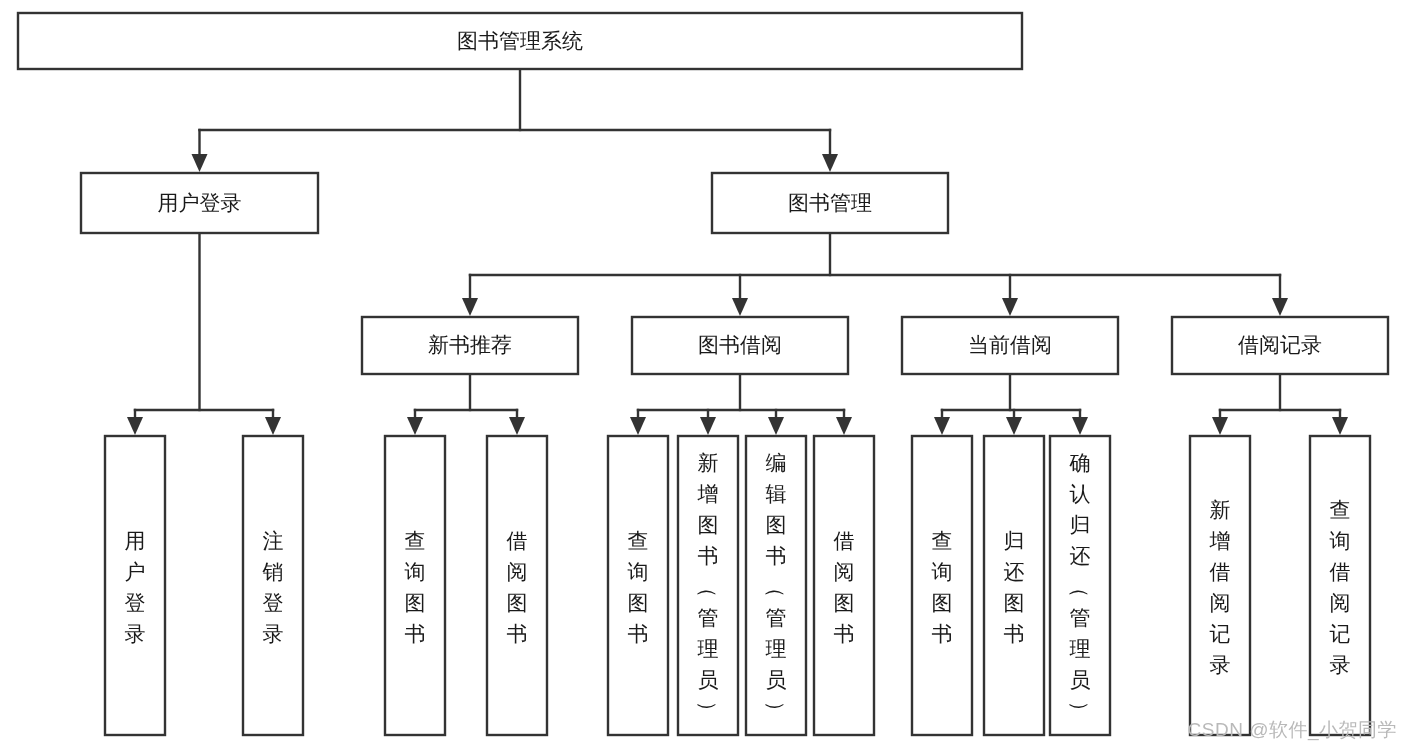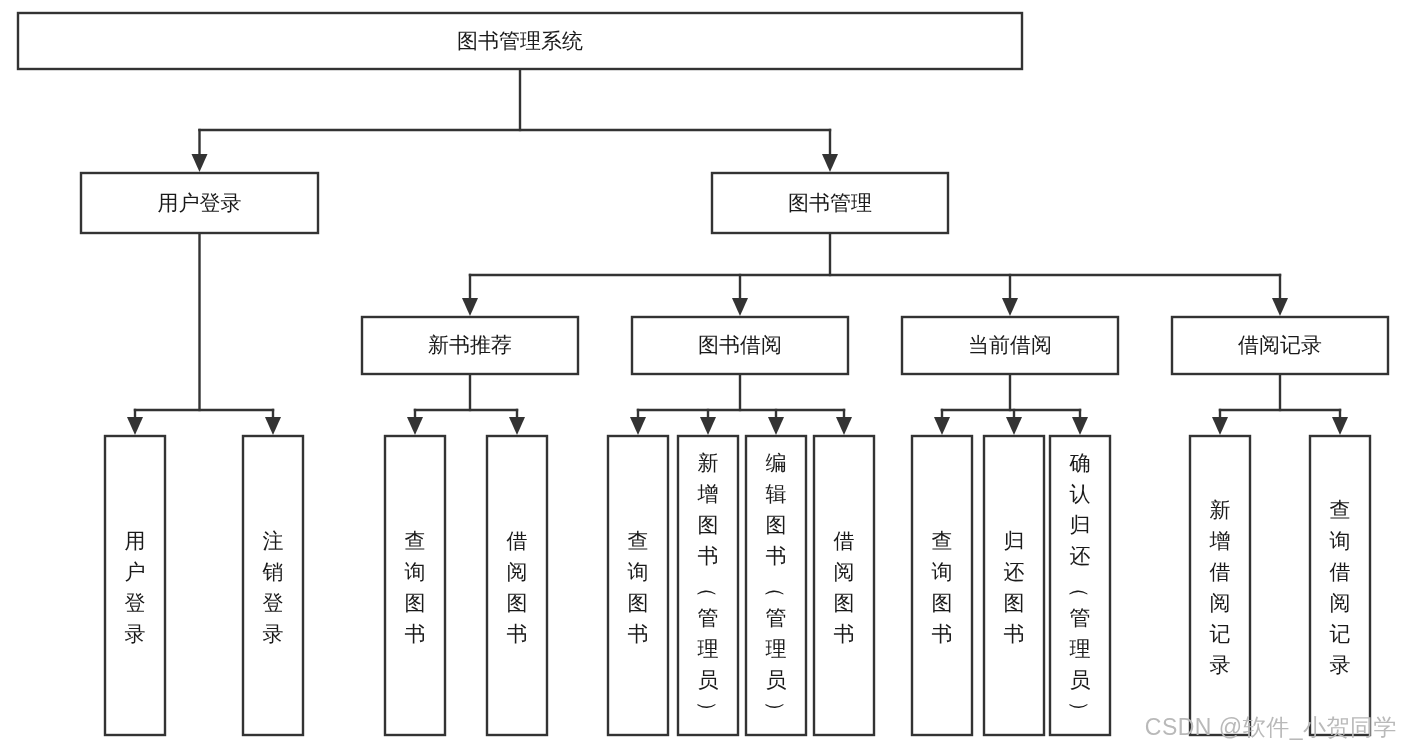--- a/index.html
+++ b/index.html
@@ -53,21 +53,21 @@
     font-family: "Liberation Sans", "DejaVu Sans", sans-serif;
     font-size: 21px;
     fill: #1a1a1a;
     text-anchor: middle;
   }
   .watermark {
     position: absolute;
     right: 8px;
     bottom: 4px;
     font-family: "Liberation Sans", "DejaVu Sans", sans-serif;
-    font-size: 23px;
+    font-size: 19px;
     color: #b9b9b9;
     letter-spacing: 0.5px;
     white-space: nowrap;
     user-select: none;
   }
 </style>
 </head>
 <body>
 
 <div id="diagram-root">

